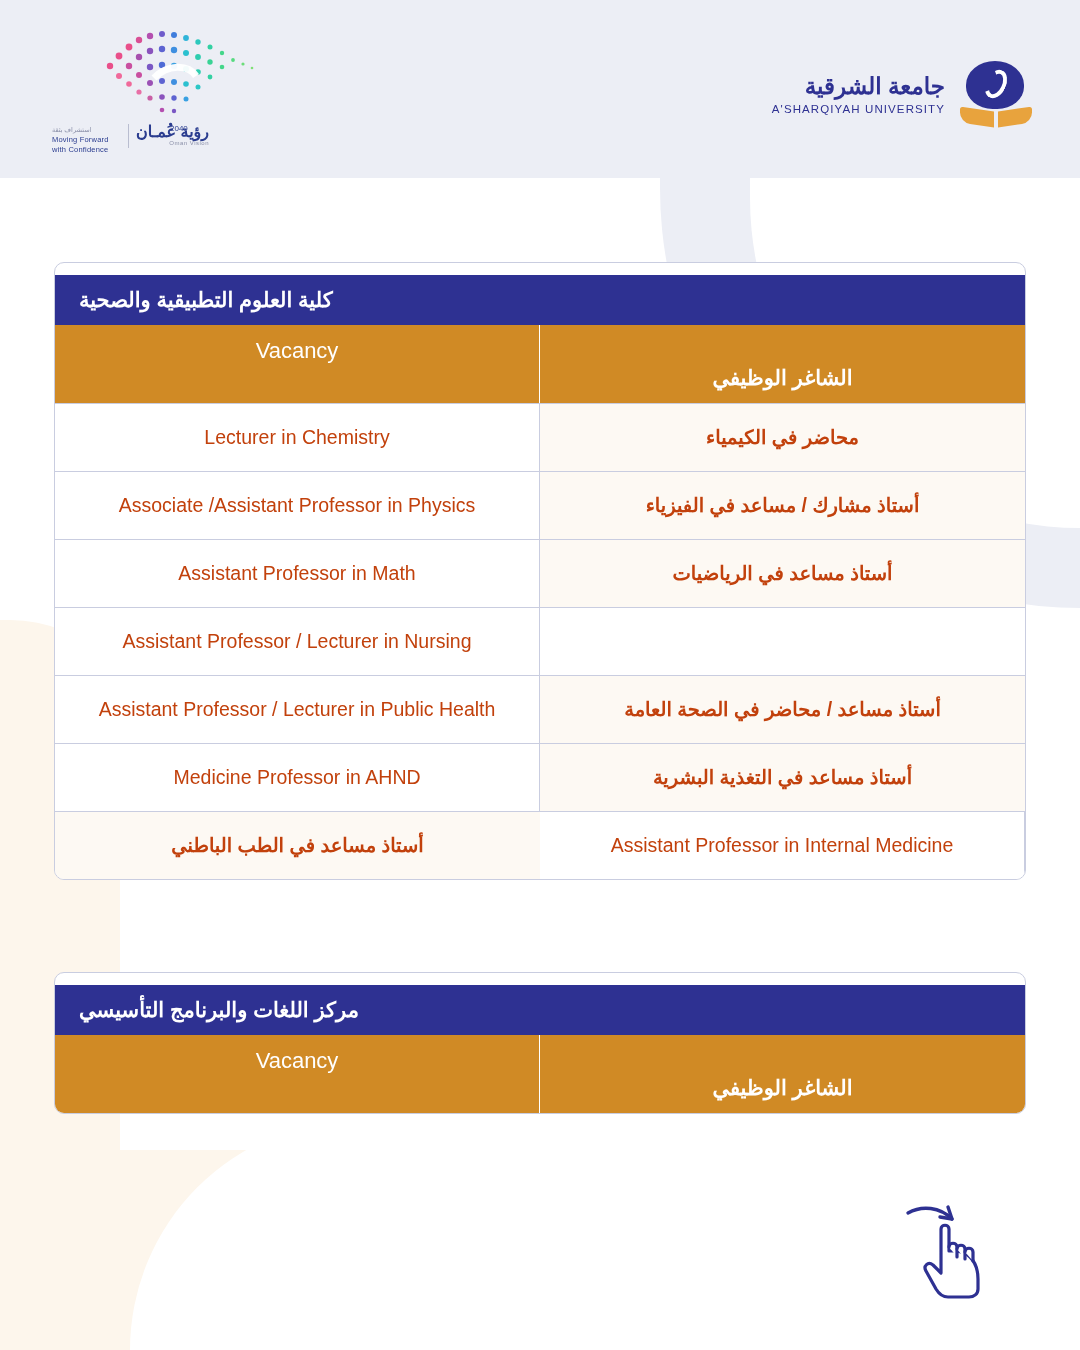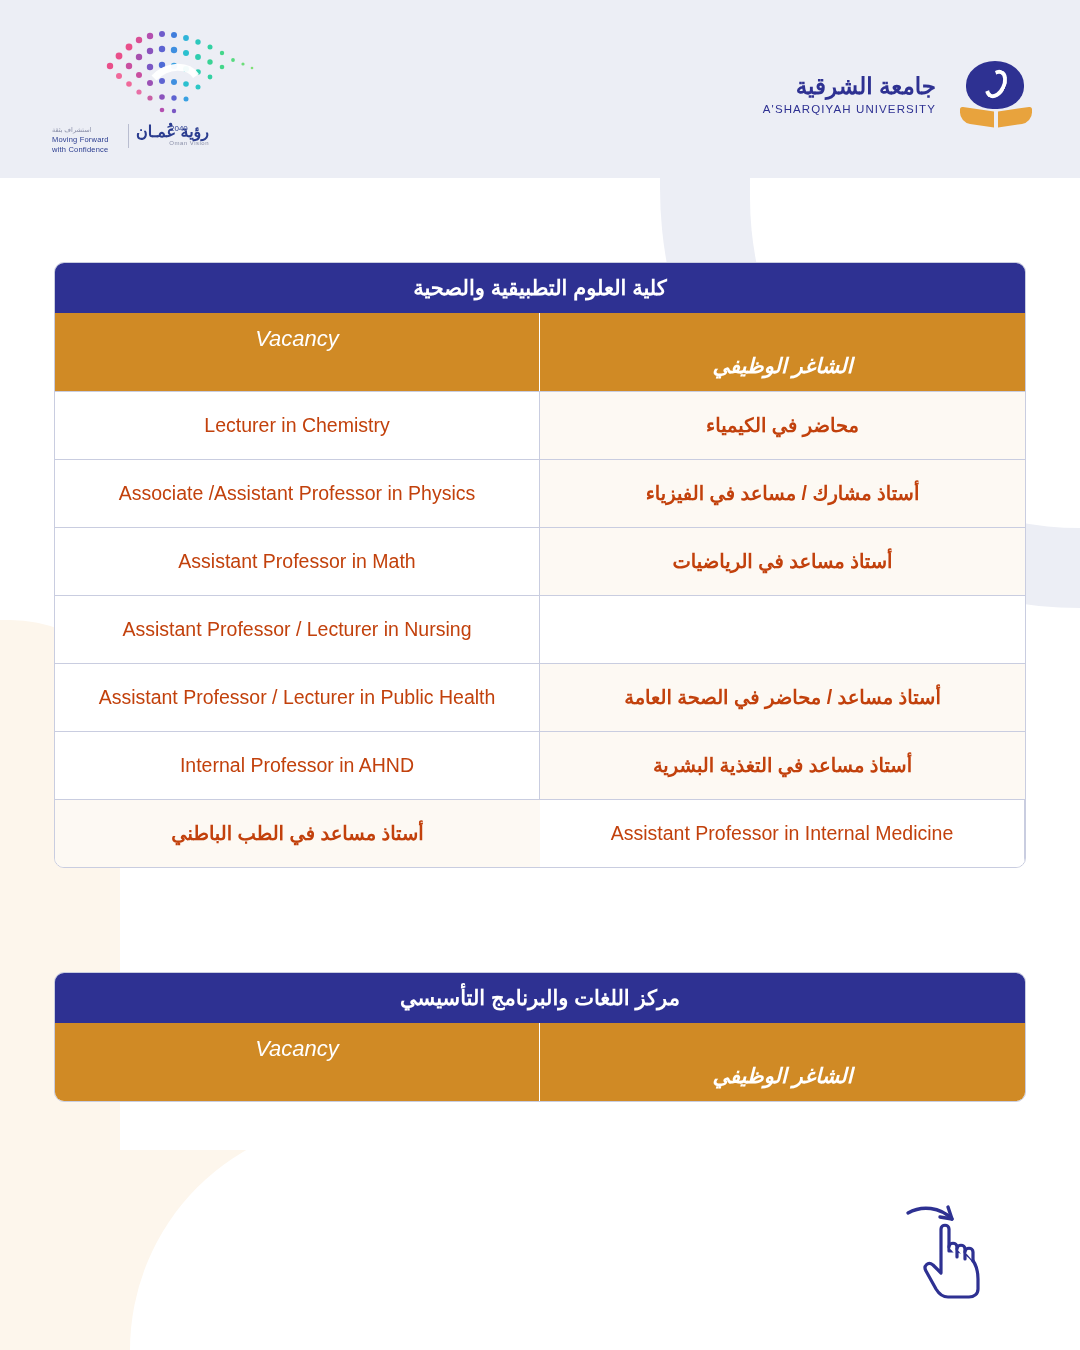--- a/index.html
+++ b/index.html
@@ -144,21 +144,21 @@
     position:absolute; left:118px; top:104px; font-size:8px; color:#2a3c8f; font-weight:normal;
   }
 
   .uni-logo {
     position: absolute;
     right: 48px;
     top: 56px;
     height: 76px;
     display: flex;
     align-items: center;
-    gap: 24px;
+    gap: 15px;
     justify-content: center;
   }
   .uni-text { text-align: right; }
   .uni-ar {
     font-size: 23px;
     font-weight: bold;
     color: #2e3192;
     direction: rtl;
     line-height: 1.15;
   }
@@ -206,32 +206,32 @@
     overflow: hidden;
     background: #fff;
     box-shadow: 0 0 0 0 rgba(0,0,0,0);
   }
   #table-college { top: 262px; }
   #table-languages { top: 972px; }
 
   .tbl-title {
     background: #2e3192;
     color: #ffffff;
-    text-align: center;
+    text-align: left;
     font-size: 21px;
     font-weight: bold;
     padding: 13px 24px;
     direction: rtl;
     letter-spacing: .3px;
+    margin-top: 12px;
   }
   .tbl-head {
     display: flex;
     background: #d08a25;
     color: #ffffff;
-    font-style: italic;
   }
   .tbl-head .cell {
     padding: 13px 10px;
     font-size: 22px;
     text-align: center;
     font-weight: 500;
   }
   .tbl-head .cell.ar { font-weight: bold; direction: rtl; font-size: 21px; }
   .col-en { width: 50%; border-right: 1px solid #ffffff; }
   .col-ar { width: 50%; margin-top: 28px; }
@@ -387,21 +387,21 @@
       <div class="cell ar">أستاذ مساعد في الرياضيات</div>
     </div>
     <div class="tbl-row">
       <div class="cell en">Assistant Professor / Lecturer in Nursing</div>
     </div>
     <div class="tbl-row">
       <div class="cell en">Assistant Professor / Lecturer in Public Health</div>
       <div class="cell ar">أستاذ مساعد / محاضر في الصحة العامة</div>
     </div>
     <div class="tbl-row">
-      <div class="cell en">Internal Professor in AHND</div>
+      <div class="cell en">Medicine Professor in AHND</div>
       <div class="cell ar">أستاذ مساعد في التغذية البشرية</div>
     </div>
     <div class="tbl-row">
       <div class="cell ar">أستاذ مساعد في الطب الباطني</div>
       <div class="cell en">Assistant Professor in Internal Medicine</div>
     </div>
   </div>
 
   <div class="table-wrap" id="table-languages">
     <div class="tbl-title">مركز اللغات والبرنامج التأسيسي</div>

